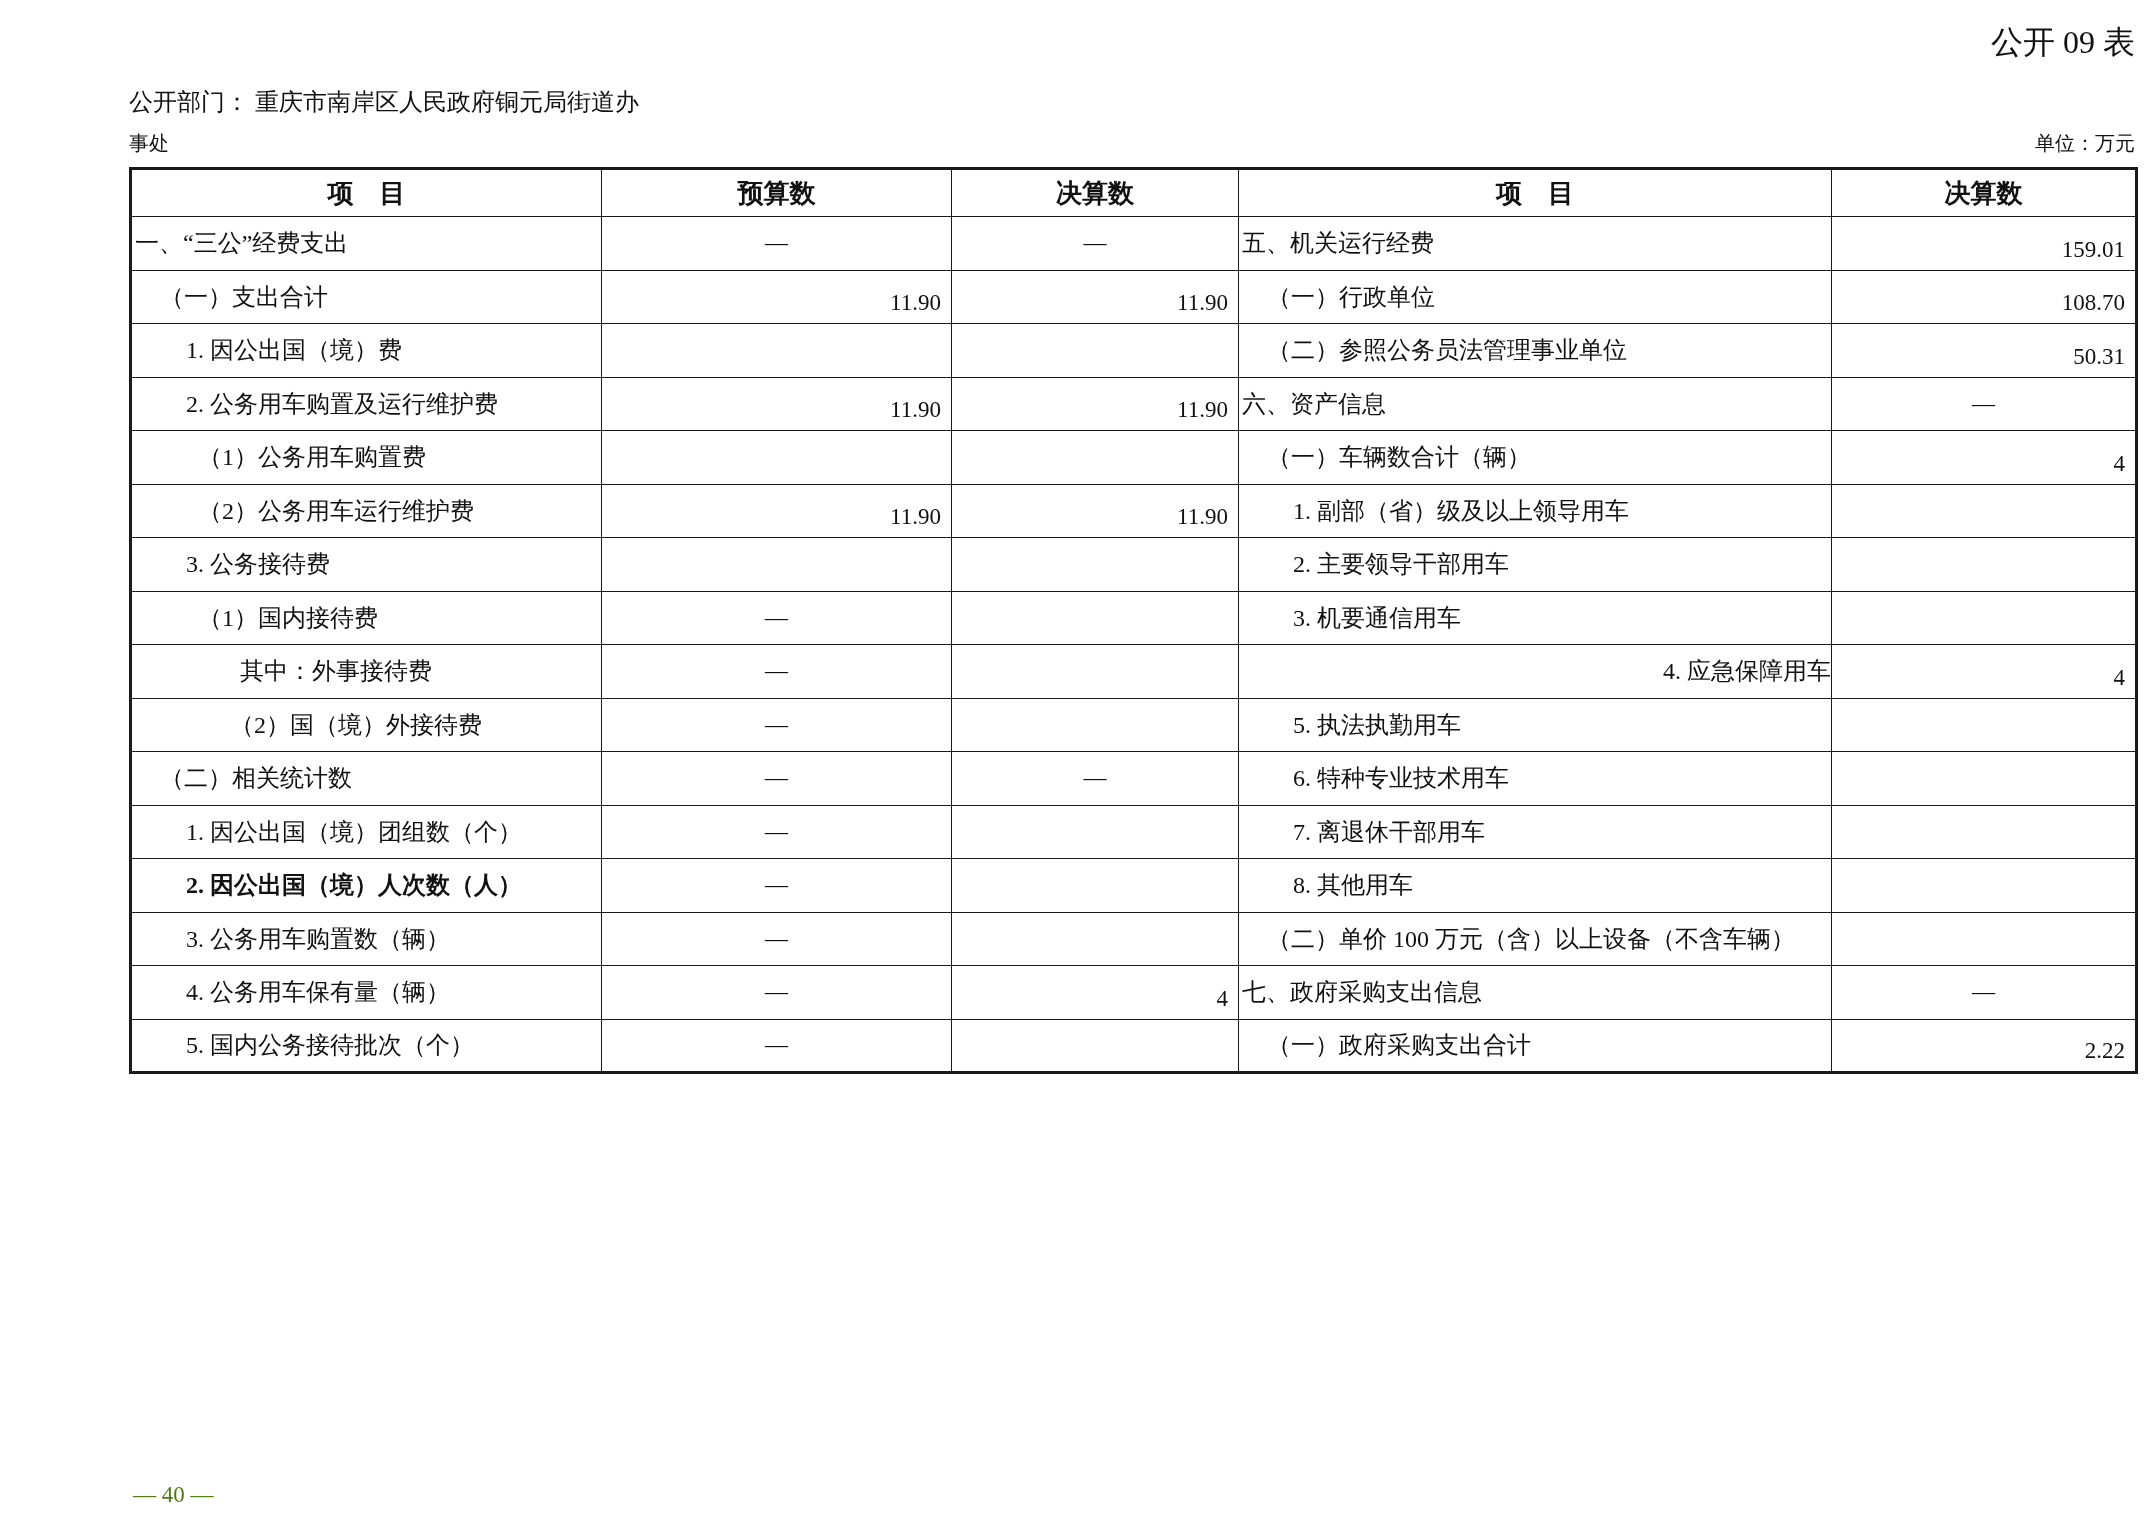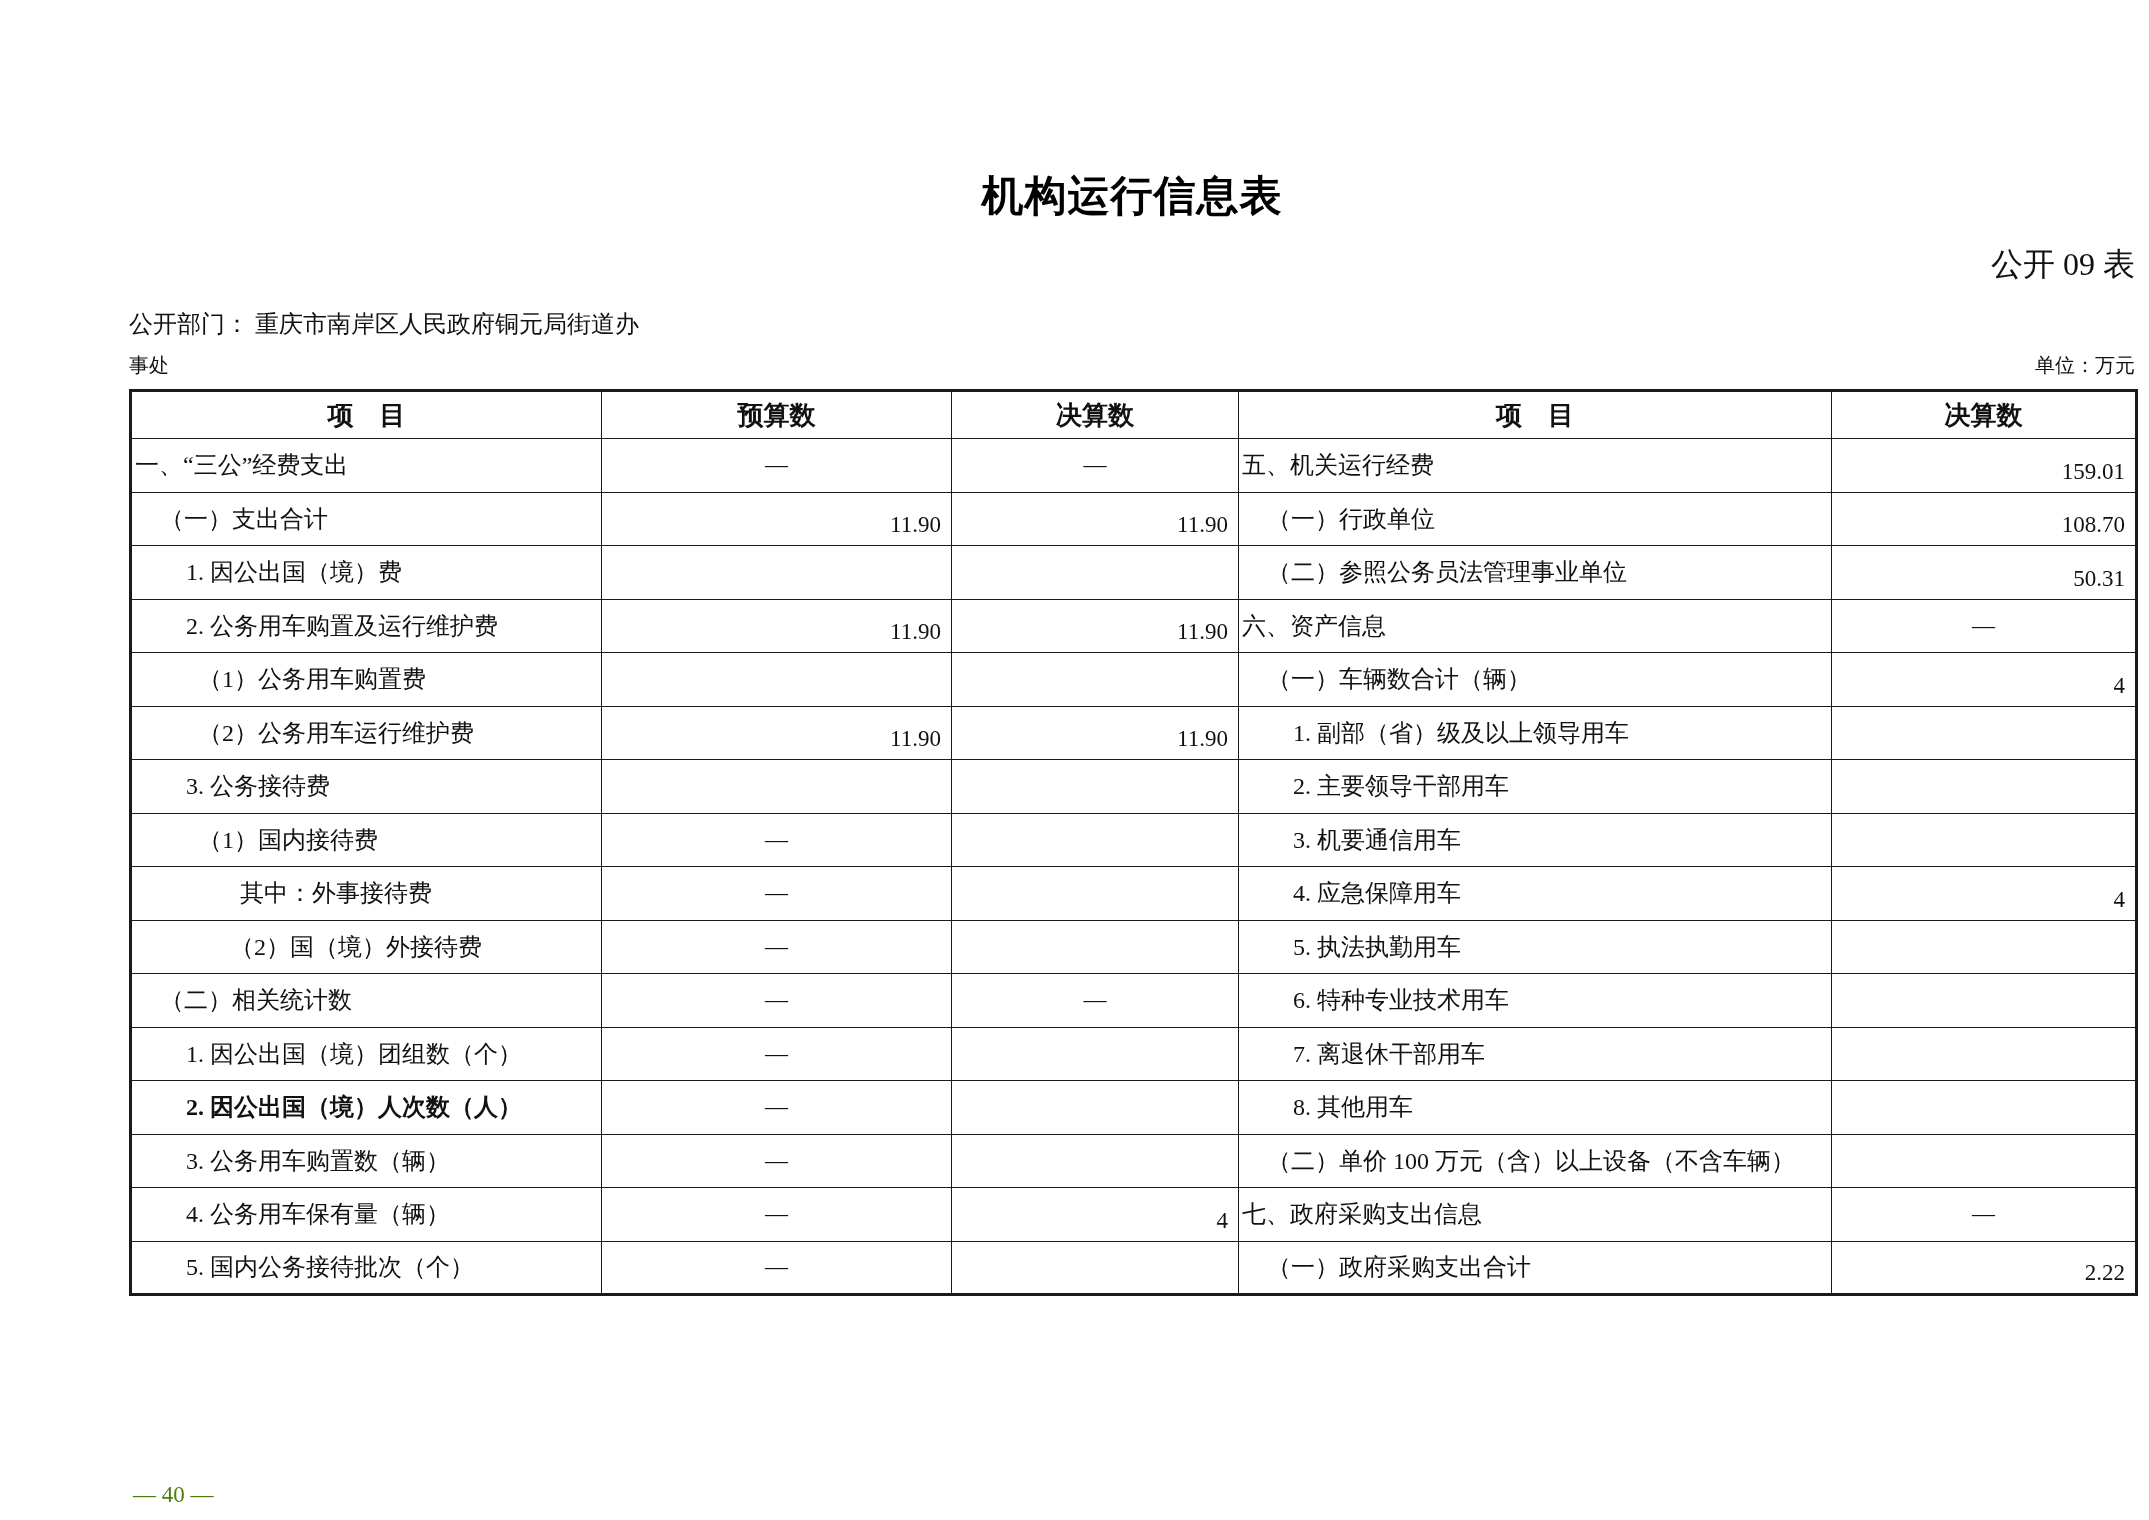--- a/index.html
+++ b/index.html
@@ -93,21 +93,20 @@
     font-size:23px;
     color:#4d7c0f;
   }
 </style>
 </head>
 <body>
 
 <div class="page">
   <div class="content">
 
-    <h1 class="doc-title">机构运行信息表</h1>
 
     <div class="form-code">公开 09 表</div>
 
     <div class="dept-line">公开部门：  重庆市南岸区人民政府铜元局街道办</div>
 
     <div class="meta-line">
       <span>事处</span>
       <span>单位：万元</span>
     </div>
 
@@ -182,21 +181,21 @@
             <td class="item" style="padding-left: 66px;">（1）国内接待费</td>
             <td class="dash">—</td>
             <td class="empty"></td>
             <td class="item" style="padding-left: 54px;">3. 机要通信用车</td>
             <td class="empty"></td>
           </tr>
           <tr>
             <td class="item" style="padding-left: 108px;">其中：外事接待费</td>
             <td class="dash">—</td>
             <td class="empty"></td>
-            <td class="item" style="padding-left: 54px;">4. 应急保障用车</td>
+            <td class="item" style="padding-left: 54px; text-align: right;">4. 应急保障用车</td>
             <td class="num">4</td>
           </tr>
           <tr>
             <td class="item" style="padding-left: 98px;">（2）国（境）外接待费</td>
             <td class="dash">—</td>
             <td class="empty"></td>
             <td class="item" style="padding-left: 54px;">5. 执法执勤用车</td>
             <td class="empty"></td>
           </tr>
           <tr>

